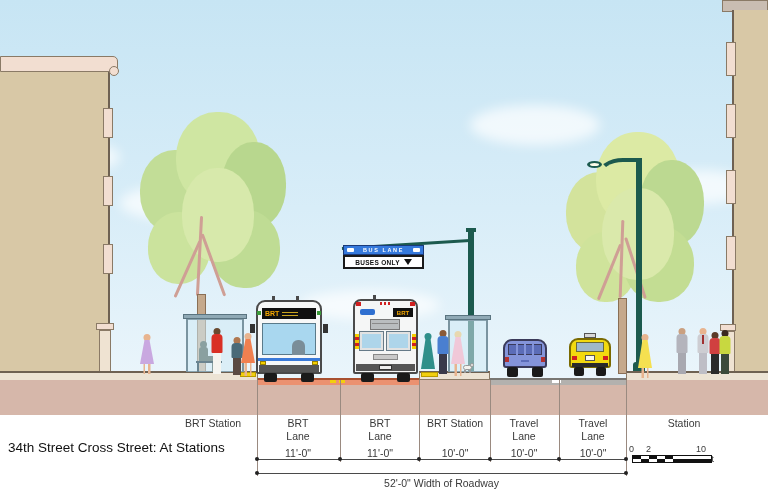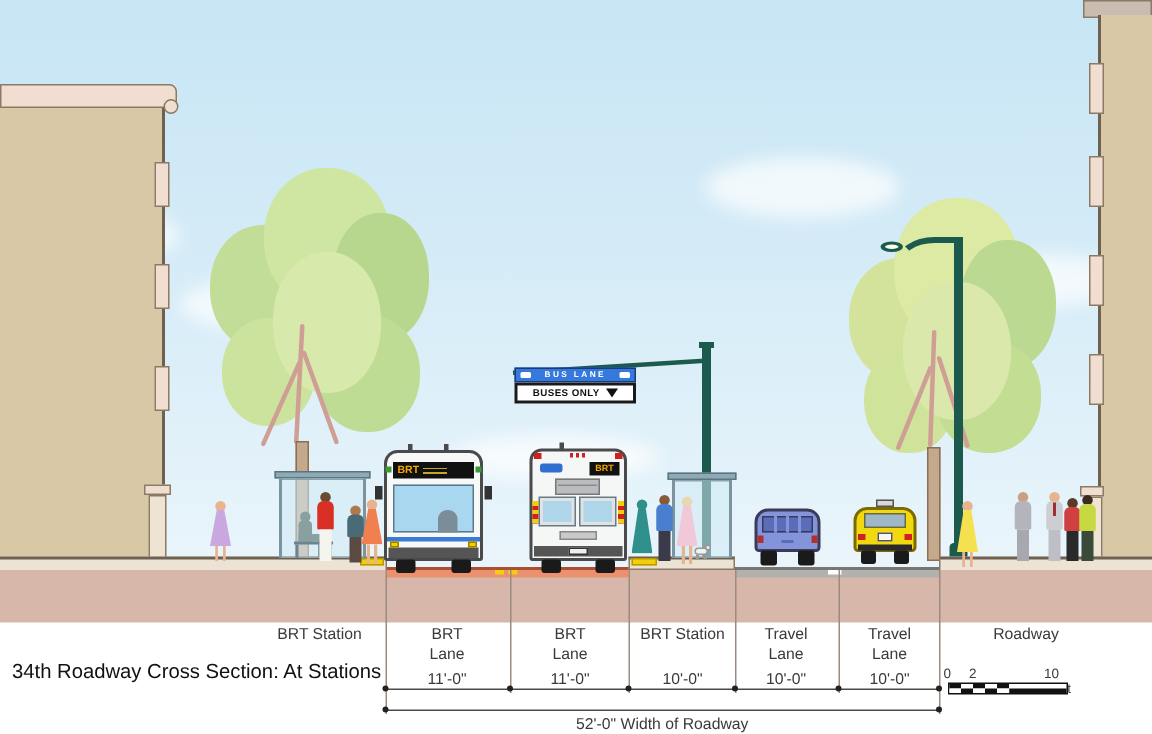--- a/index.html
+++ b/index.html
@@ -321,32 +321,32 @@
   </div>
   <div class="col-label" style="left:479px;">
     <span style="position:static;display:block;">Travel</span>
     <span style="position:static;display:block;">Lane</span>
   </div>
   <div class="col-label" style="left:548px;">
     <span style="position:static;display:block;">Travel</span>
     <span style="position:static;display:block;">Lane</span>
   </div>
   <div class="col-label" style="left:639px;">
-    <span style="position:static;">Roadway</span>
+    <span style="position:static;">Station</span>
   </div>
 
   <div class="dim-label" style="left:253px;">11'-0"</div>
   <div class="dim-label" style="left:335px;">11'-0"</div>
   <div class="dim-label" style="left:410px;">10'-0"</div>
   <div class="dim-label" style="left:479px;">10'-0"</div>
   <div class="dim-label" style="left:548px;">10'-0"</div>
 
   <div style="left:257px;top:477px;width:369px;text-align:center;font-size:10.5px;color:#3a3a3a;">52'-0" Width of Roadway</div>
 
-  <div style="left:8px;top:440px;font-size:13.5px;color:#111;">34th Roadway Cross Section: At Stations</div>
+  <div style="left:8px;top:440px;font-size:13.5px;color:#111;">34th Street Cross Street: At Stations</div>
 
   <div>
     <div style="left:629px;top:444px;font-size:9px;color:#3a3a3a;">0</div>
     <div style="left:646px;top:444px;font-size:9px;color:#3a3a3a;">2</div>
     <div style="left:696px;top:444px;font-size:9px;color:#3a3a3a;">10 Feet</div>
     <div style="left:632px;top:455px;width:80px;height:8px;border:1px solid #111;background:#fff;">
       <div style="left:0;top:0;width:40px;height:3px;background:repeating-linear-gradient(90deg,#111 0 8px,#fff 8px 16px);"></div>
       <div style="left:0;top:3px;width:40px;height:3px;background:repeating-linear-gradient(90deg,#fff 0 8px,#111 8px 16px);"></div>
       <div style="left:40px;top:3px;width:38px;height:3px;background:#111;"></div>
     </div>

